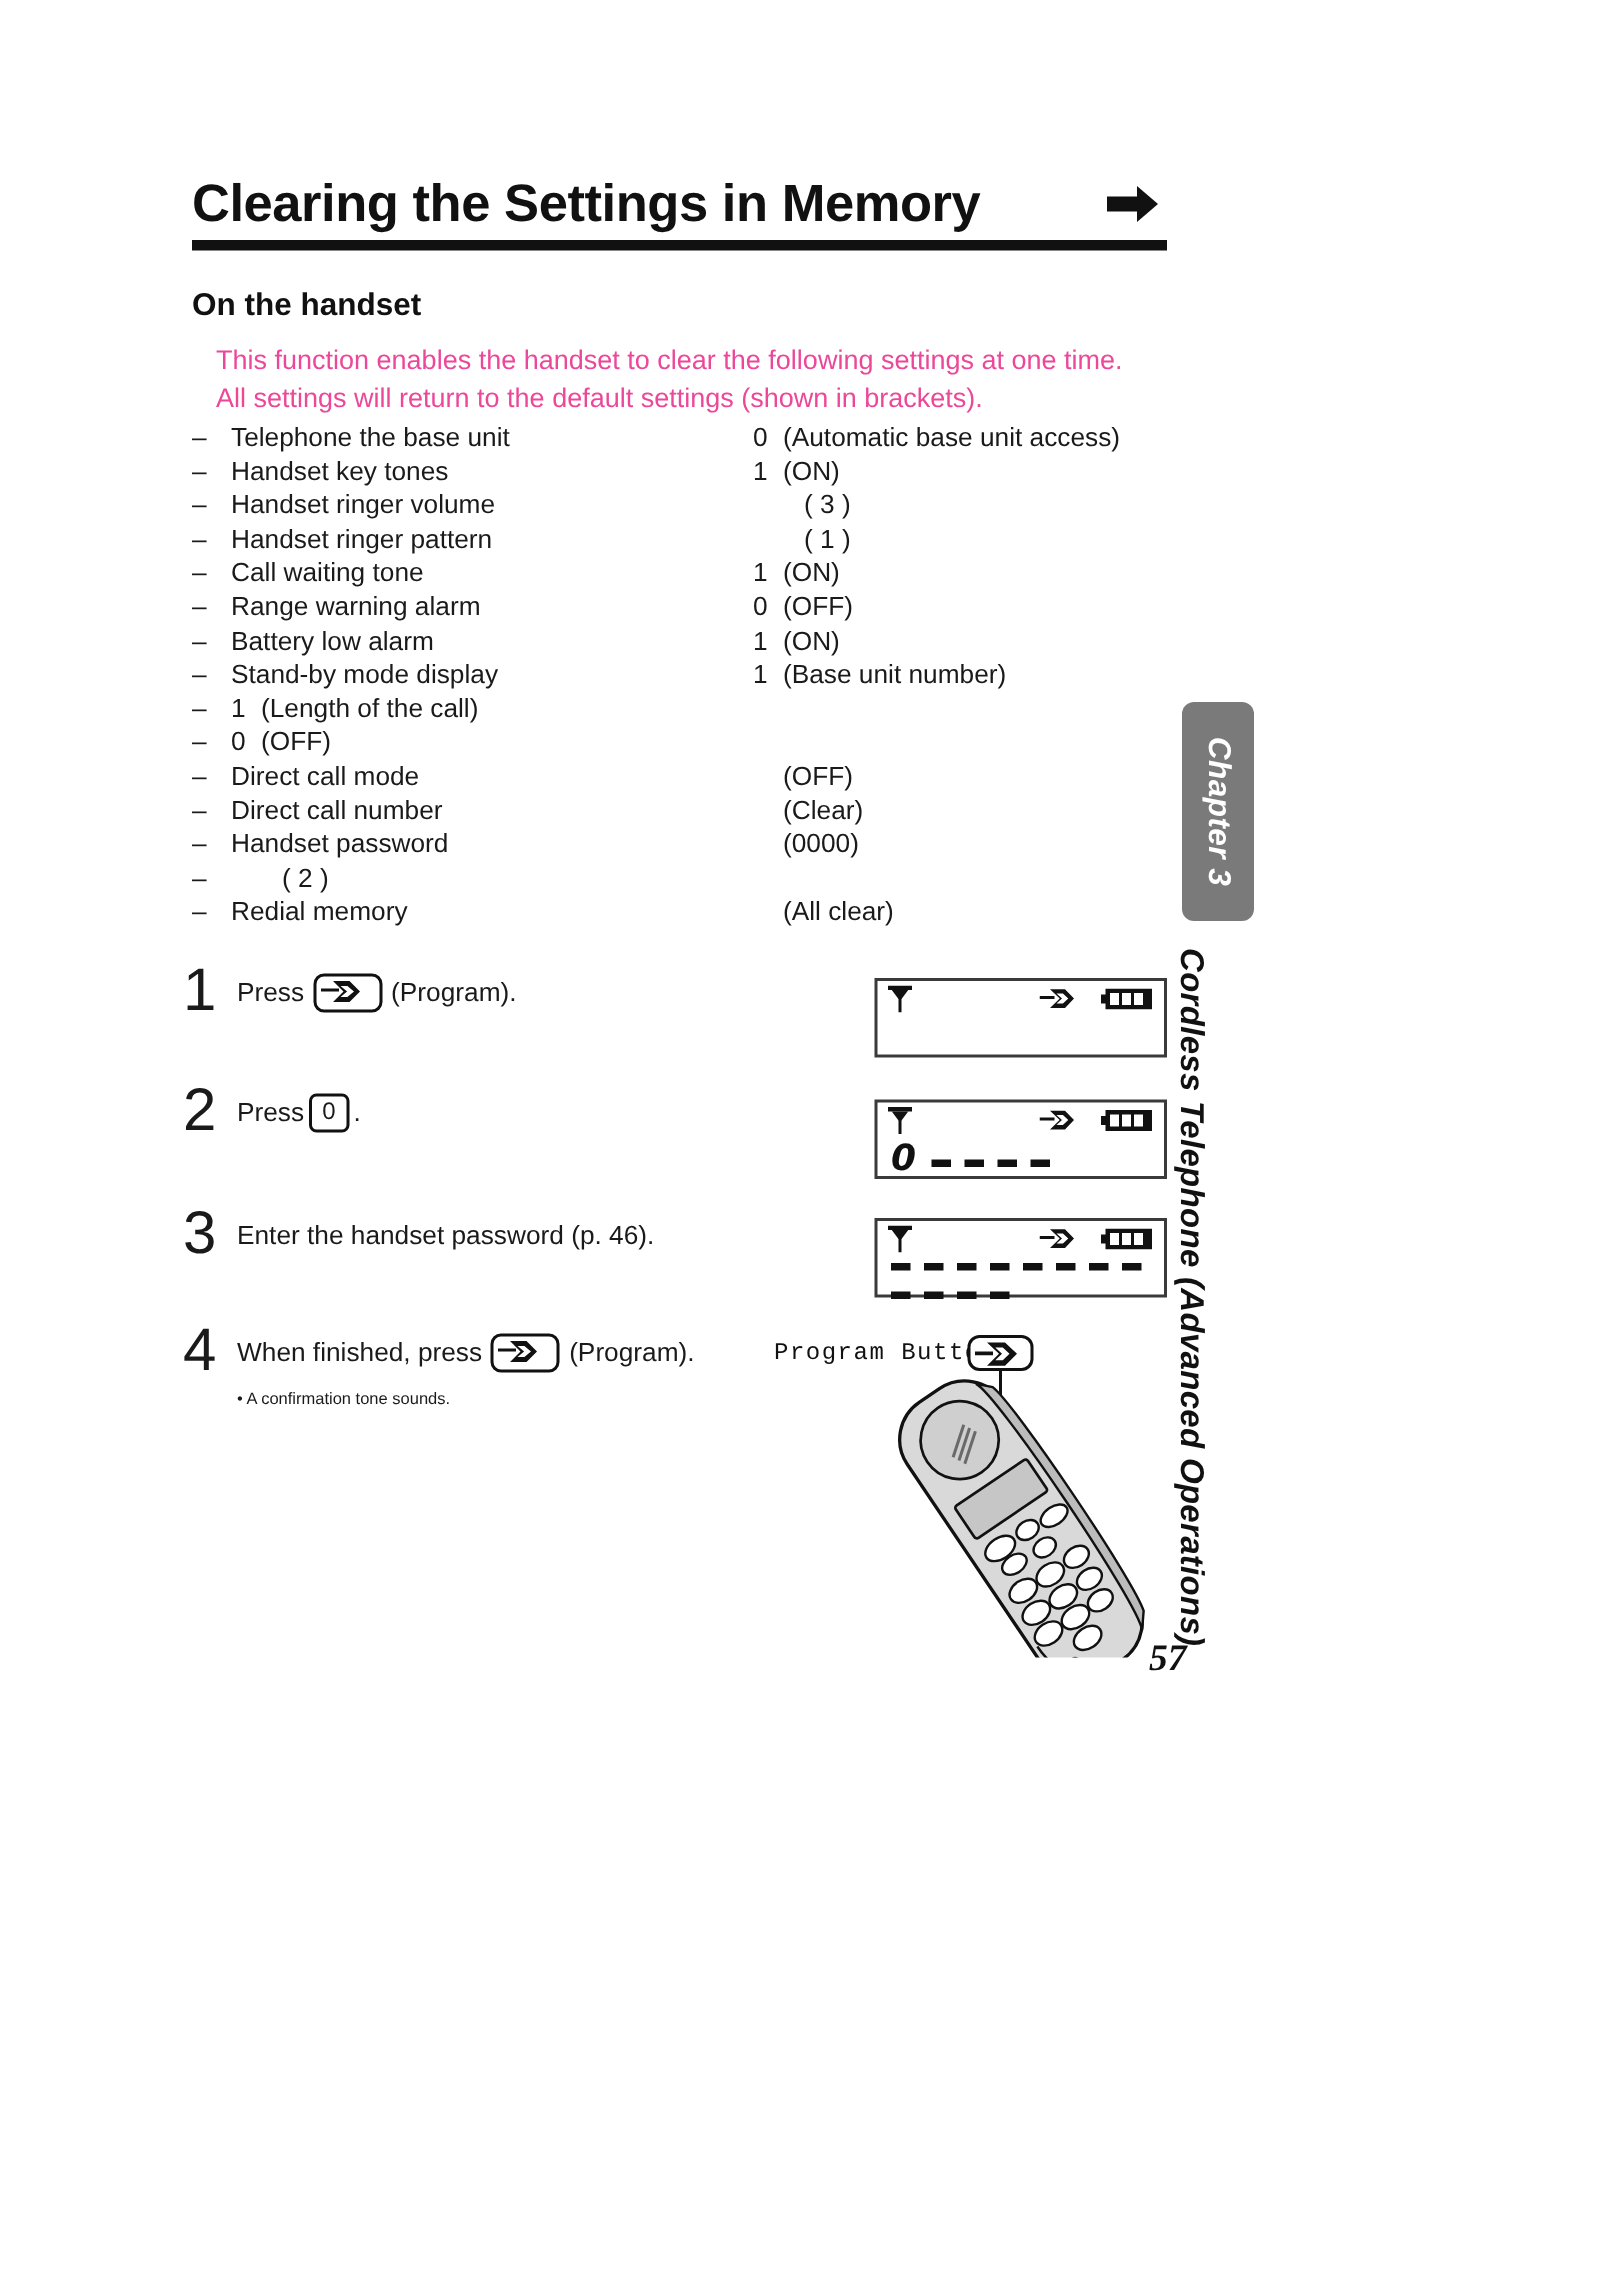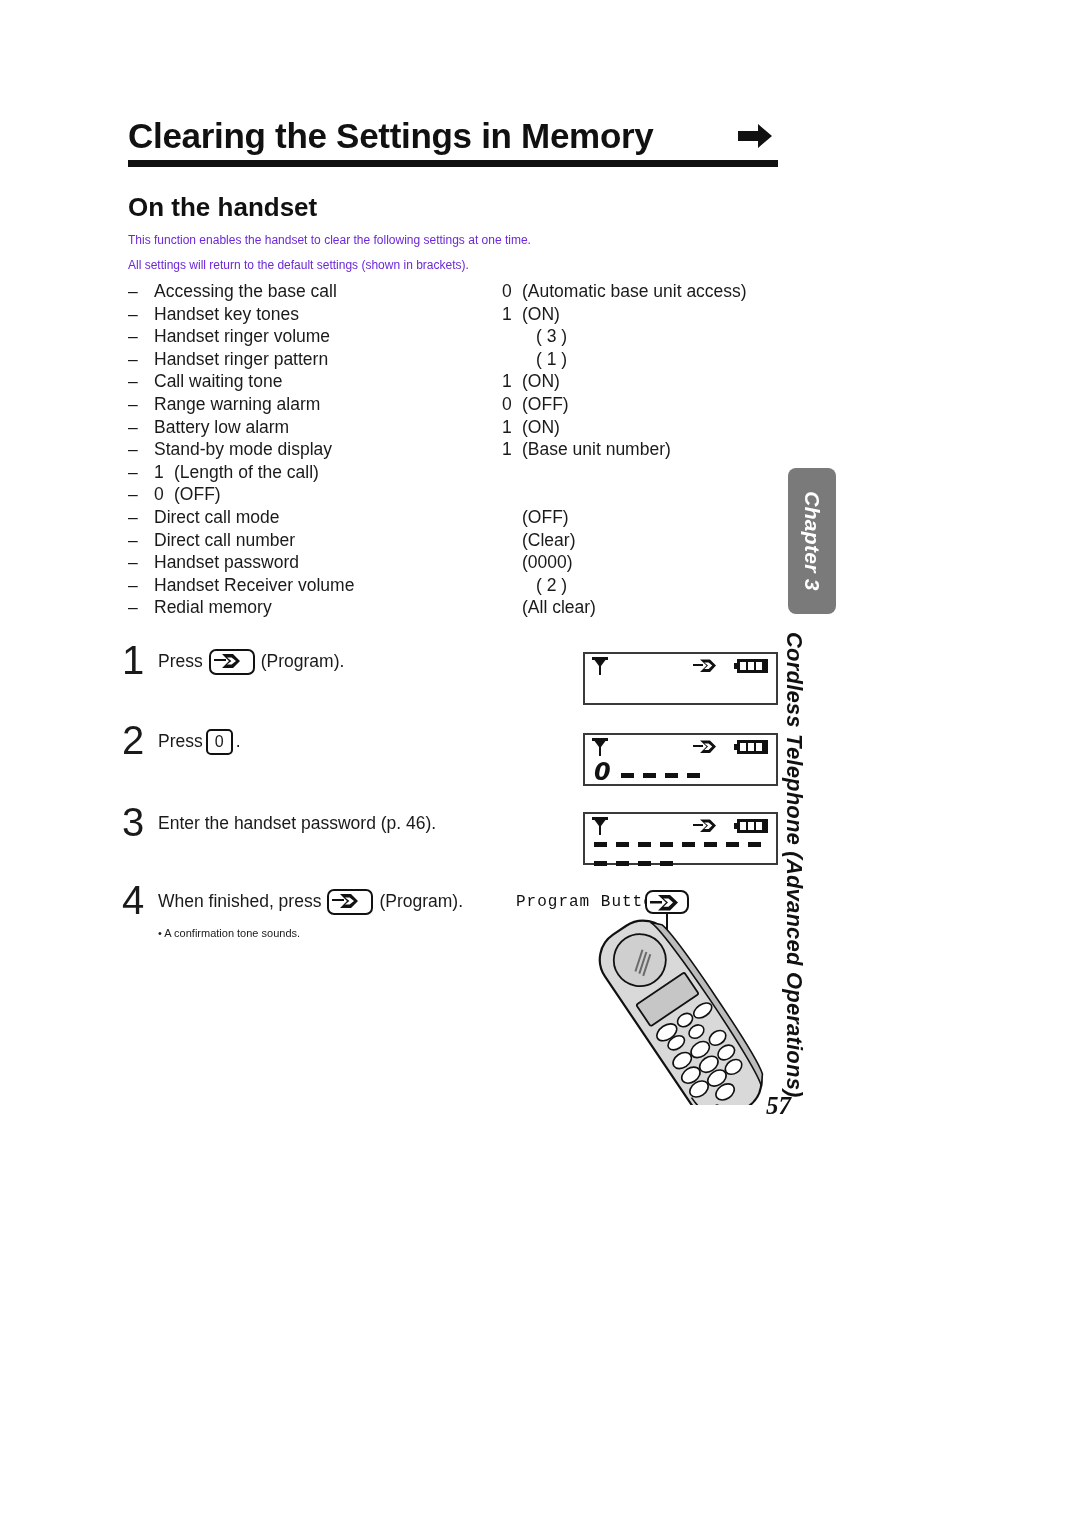--- a/index.html
+++ b/index.html
@@ -55,32 +55,32 @@
     height: 7px;
     background: #111;
     width: 650px;
   }
 
   
   .subhead {
     position: absolute;
     left: 128px;
     top: 192px;
-    font-size: 26px;
+    font-size: 21px;
     font-weight: bold;
     color: #111;
   }
   .intro {
     position: absolute;
-    left: 128px;
+    left: 144px;
     top: 228px;
     width: 660px;
-    font-size: 12px;
+    font-size: 18px;
     line-height: 25px;
-    color: #6d28d9;
+    color: #ec4899;
   }
   .intro div { white-space: nowrap; }
 
   
   .settings {
     position: absolute;
     left: 128px;
     top: 280px;
     width: 680px;
     font-size: 17.5px;
@@ -338,21 +338,21 @@
 
   <div class="subhead">On the handset</div>
   <div class="intro">
     <div>This function enables the handset to clear the following settings at one time.</div>
     <div>All settings will return to the default settings (shown in brackets).</div>
   </div>
 
   <div class="settings" id="settings-list">
       <div class="set-row">
         <span class="set-dash">–</span>
-        <span class="set-label">Accessing the base call</span>
+        <span class="set-label">Telephone the base unit</span>
         <span class="set-num">0</span>
         <span class="set-val">(Automatic base unit access)</span>
       </div>
       <div class="set-row">
         <span class="set-dash">–</span>
         <span class="set-label">Handset key tones</span>
         <span class="set-num">1</span>
         <span class="set-val">(ON)</span>
       </div>
       <div class="set-row">
@@ -414,21 +414,20 @@
         <span class="set-val">(Clear)</span>
       </div>
       <div class="set-row">
         <span class="set-dash">–</span>
         <span class="set-label">Handset password</span>
         <span class="set-num"></span>
         <span class="set-val">(0000)</span>
       </div>
       <div class="set-row">
         <span class="set-dash">–</span>
-        <span class="set-label">Handset Receiver volume</span>
         <span class="set-num"></span>
         <span class="set-val indent">(  2  )</span>
       </div>
       <div class="set-row">
         <span class="set-dash">–</span>
         <span class="set-label">Redial memory</span>
         <span class="set-num"></span>
         <span class="set-val">(All clear)</span>
       </div>
     </div>

